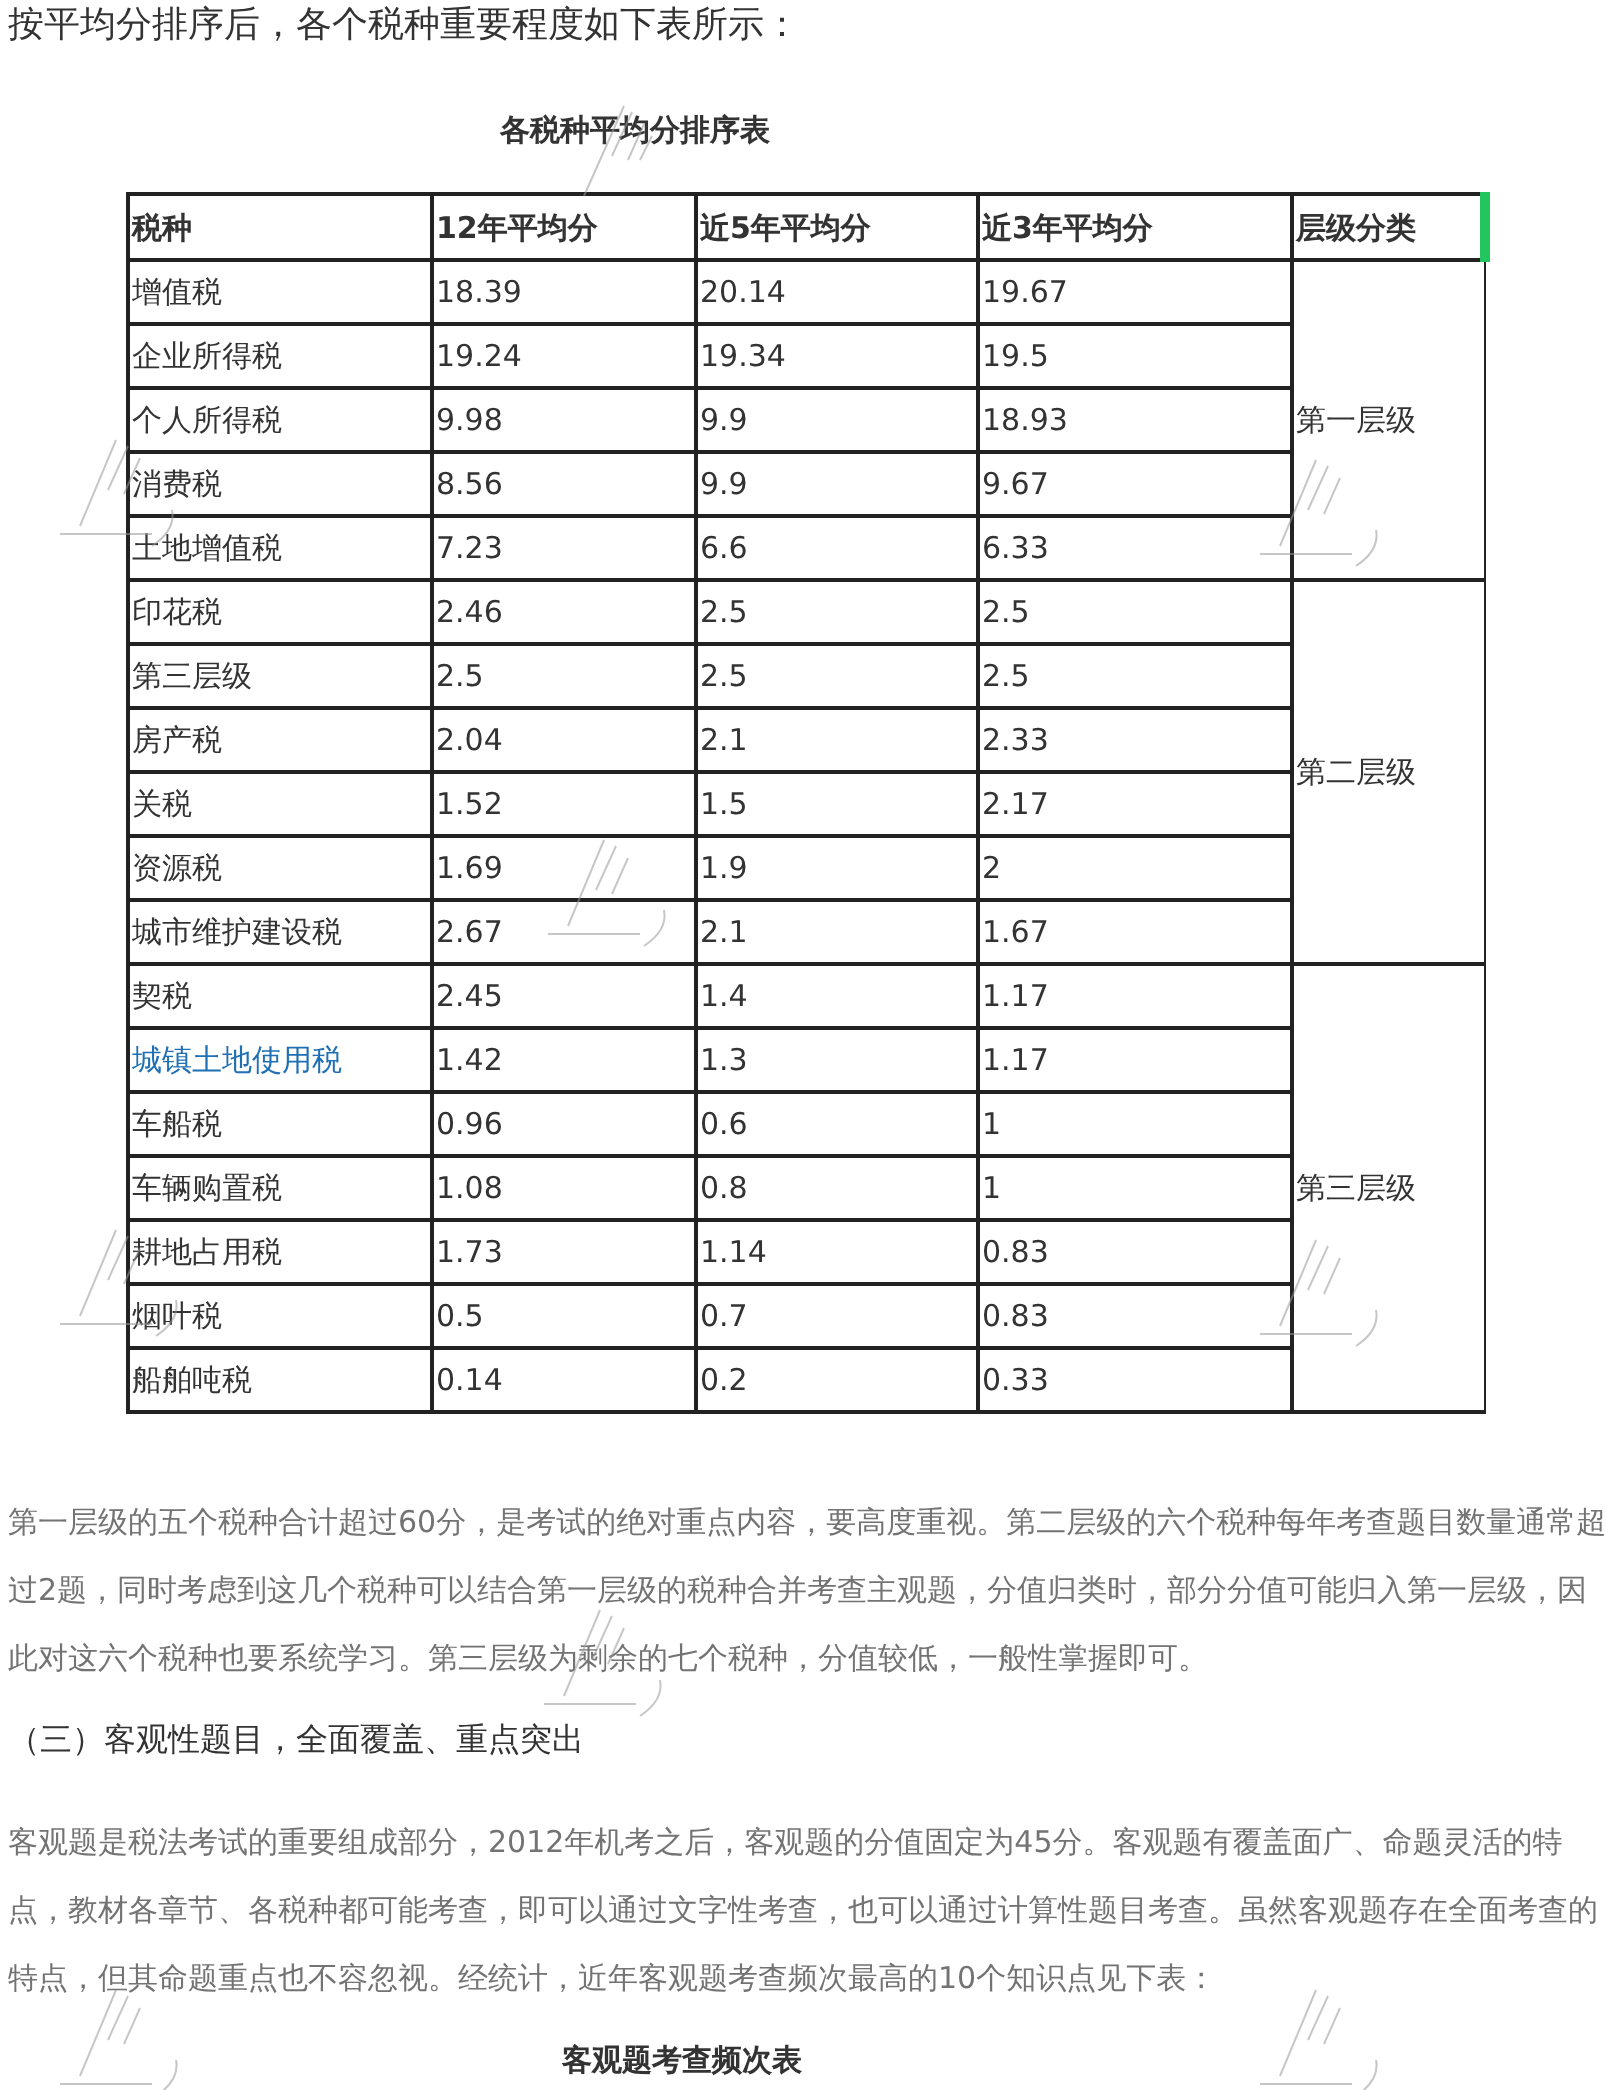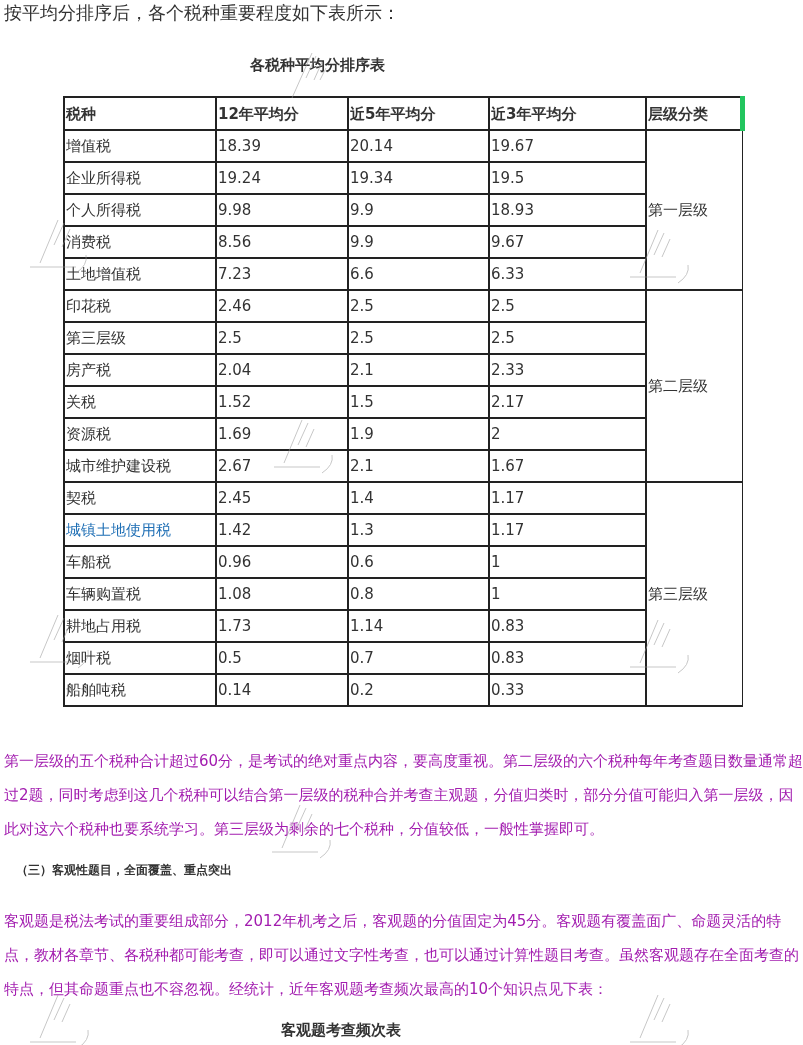--- a/index.html
+++ b/index.html
@@ -69,30 +69,30 @@
     .link-tax {
       color: #1f6fb5;
       margin-top: 36px;
     }
     .para {
       position: absolute;
       left: 4px;
       font-size: 15px;
       line-height: 34px;
       width: 800px;
-      color: #a21caf;
+      color: #737373;
     }
     .para1 { top: 744px; }
     .para2 { top: 904px; }
     .section-heading {
       position: absolute;
-      left: 16px;
+      left: 4px;
       top: 858px;
-      font-size: 12px;
-      font-weight: bold;
+      font-size: 16px;
+      font-weight: normal;
       line-height: 24px;
     }
     .table-title2 {
       position: absolute;
       left: 0;
       top: 1018px;
       width: 682px;
       text-align: center;
       font-size: 15px;
       font-weight: bold;

